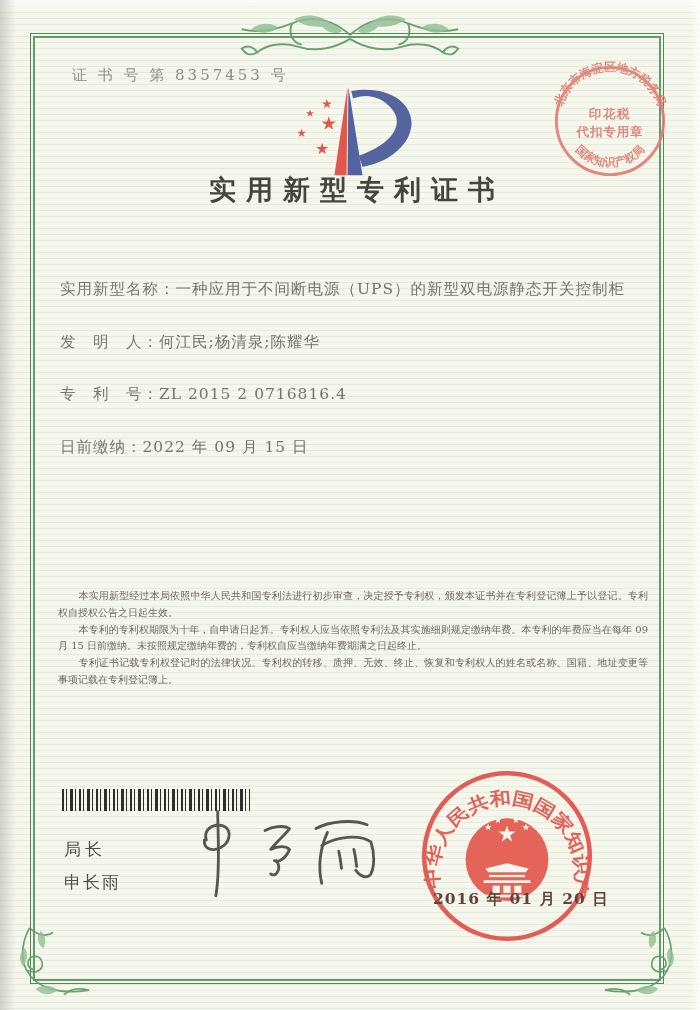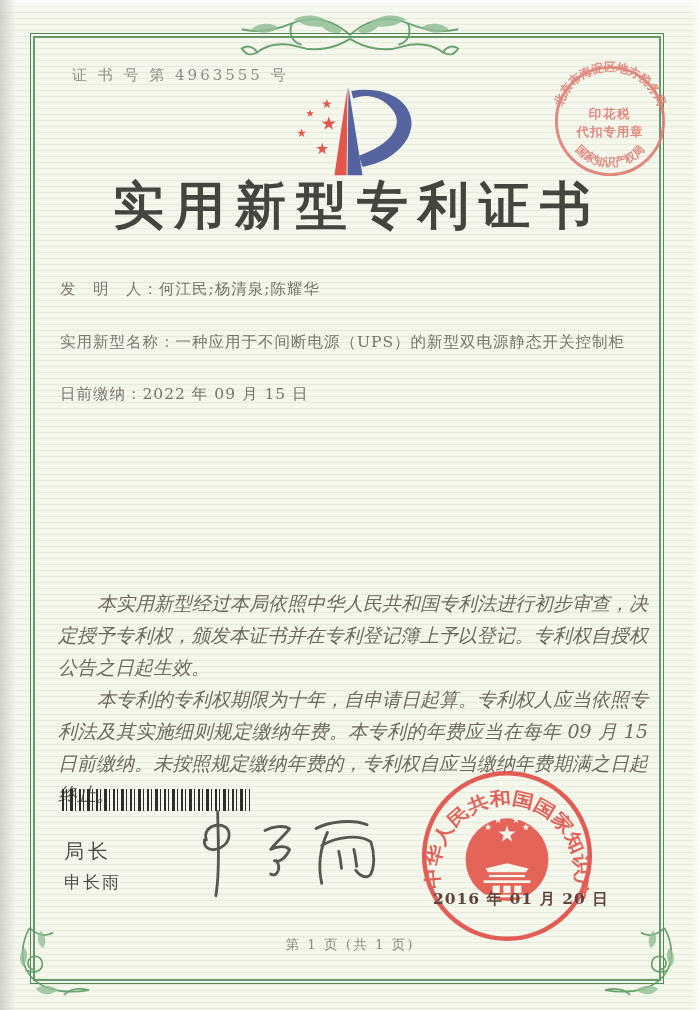--- a/index.html
+++ b/index.html
@@ -20,34 +20,34 @@
     border:1px solid #4e8a55;z-index:1;}
   .frame::before{content:'';position:absolute;inset:2px;border:2px solid rgba(78,138,85,.85);}
   .orn{position:absolute;z-index:2;}
   .orn-center{left:50%;top:6px;transform:translateX(-50%);width:236px;height:58px;}
   .orn-bl{left:14px;bottom:12px;width:78px;height:78px;transform:scale(1,-1);}
   .orn-br{right:20px;bottom:12px;width:78px;height:78px;transform:scale(-1,-1);}
   .cert-no{position:absolute;left:72px;top:66px;font-size:15px;letter-spacing:3px;color:#8f8e86;z-index:3;}
   .tax-stamp{position:absolute;left:543px;top:54px;width:134px;height:134px;opacity:.88;z-index:3;}
   .logo{position:absolute;left:280px;top:80px;width:150px;height:110px;z-index:3;}
   .title{position:absolute;left:4px;right:0;top:172px;text-align:center;
-    font-size:51px;font-weight:700;letter-spacing:10px;text-indent:10px;color:#45453f;z-index:3;}
+    font-size:27px;font-weight:700;letter-spacing:10px;text-indent:10px;color:#45453f;z-index:3;}
   .fields{position:absolute;left:60px;right:52px;top:279px;z-index:3;}
   .field-row{font-size:15.5px;color:#7b7870;letter-spacing:1px;margin-bottom:31.5px;white-space:nowrap;}
   .field-row .fvalue{color:#76736a;}
   .paras{position:absolute;left:58px;right:52px;top:588px;z-index:3;
-    font-size:19px;line-height:1.68;color:#6d695f;text-align:justify;font-style:italic;}
+    font-size:10px;line-height:1.68;color:#6d695f;text-align:justify;}
   .paras p{margin:0;text-indent:2.05em;}
   .barcode{position:absolute;left:62px;top:789px;width:188px;height:22px;z-index:3;
     background:repeating-linear-gradient(90deg,
       #2e2e2a 0 2px, transparent 2px 4px,
       #2e2e2a 4px 5px, transparent 5px 8px,
       #2e2e2a 8px 11px, transparent 11px 13px,
       #2e2e2a 13px 14px, transparent 14px 17px);}
-  .director-title{position:absolute;left:64px;top:838px;font-size:20px;color:#4f4d47;letter-spacing:4px;z-index:3;}
+  .director-title{position:absolute;left:64px;top:838px;font-size:17px;color:#4f4d47;letter-spacing:4px;z-index:3;}
   .director-name{position:absolute;left:64px;top:871px;font-size:17px;color:#4f4d47;letter-spacing:2px;z-index:3;text-align:center;}
   .signature{position:absolute;left:178px;top:804px;width:208px;height:104px;z-index:3;}
   .office-seal{position:absolute;left:417px;top:766px;width:180px;height:180px;opacity:.92;z-index:4;}
   .seal-date{position:absolute;left:433px;top:889px;font-size:15.5px;color:#5e443c;
     letter-spacing:1px;z-index:5;font-weight:600;}
   .footer{position:absolute;left:0;right:0;top:936px;text-align:center;
     font-size:13.5px;color:#8d8c80;letter-spacing:2px;z-index:3;}
   .hidden-defs{position:absolute;width:0;height:0;overflow:hidden;}
 </style>
 </head>
@@ -97,21 +97,21 @@
   <svg class="orn orn-center" viewBox="0 0 240 60">
       <use href="#center-orn"></use>
     </svg>
   <svg class="orn orn-bl" viewBox="0 0 100 100">
       <use href="#corner-orn"></use>
     </svg>
   <svg class="orn orn-br" viewBox="0 0 100 100">
       <use href="#corner-orn"></use>
     </svg>
 
-  <div class="cert-no">证 书 号 第 4963555 号</div>
+  <div class="cert-no">证 书 号 第 8357453 号</div>
 
   <svg class="tax-stamp" viewBox="0 0 160 160">
     <circle cx="80" cy="80" r="64" fill="none" stroke="#de7b71" stroke-width="3.5"></circle>
     <path id="tsTop" d="M 20,80 A 60,60 0 0 1 140,80" fill="none"></path>
     <path id="tsBot" d="M 26,80 A 54,54 0 0 0 134,80" fill="none"></path>
     <text font-size="14" fill="#dd7a70" font-weight="600">
       <textPath href="#tsTop" startOffset="50%" text-anchor="middle">北京市海淀区地方税务局</textPath>
     </text>
     <text font-size="13.5" fill="#dd7a70" font-weight="600">
       <textPath href="#tsBot" startOffset="50%" text-anchor="middle">国家知识产权局</textPath>
@@ -130,33 +130,37 @@
       <use href="#star5" transform="translate(23,53) scale(0.5)"></use>
       <use href="#star5" transform="translate(52,43) scale(0.8)"></use>
       <use href="#star5" transform="translate(45,70) scale(0.68)"></use>
     </g>
   </svg>
 
   <div class="title">实用新型专利证书</div>
 
   <div class="fields">
     <div class="field-row">
+      <span class="flabel">实用新型名称：</span><span class="fvalue">一种应用于不间断电源（UPS）的新型双电源静态开关控制柜</span>
+    </div>
+    <div class="field-row">
       <span class="flabel">发　明　人：</span><span class="fvalue">何江民;杨清泉;陈耀华</span>
     </div>
     <div class="field-row">
-      <span class="flabel">实用新型名称：</span><span class="fvalue">一种应用于不间断电源（UPS）的新型双电源静态开关控制柜</span>
+      <span class="flabel">专　利　号：</span><span class="fvalue">ZL 2015 2 0716816.4</span>
     </div>
     <div class="field-row">
       <span class="flabel">日前缴纳：</span><span class="fvalue">2022 年 09 月 15 日</span>
     </div>
   </div>
 
   <div class="paras">
     <p>本实用新型经过本局依照中华人民共和国专利法进行初步审查，决定授予专利权，颁发本证书并在专利登记簿上予以登记。专利权自授权公告之日起生效。</p>
     <p>本专利的专利权期限为十年，自申请日起算。专利权人应当依照专利法及其实施细则规定缴纳年费。本专利的年费应当在每年 09 月 15 日前缴纳。未按照规定缴纳年费的，专利权自应当缴纳年费期满之日起终止。</p>
+    <p>专利证书记载专利权登记时的法律状况。专利权的转移、质押、无效、终止、恢复和专利权人的姓名或名称、国籍、地址变更等事项记载在专利登记簿上。</p>
   </div>
 
   <div class="barcode"></div>
 
   <div class="director-title">局长</div>
   <div class="director-name">申长雨</div>
 
   <svg class="signature" viewBox="0 0 220 110">
     <g fill="none" stroke="#35352f" stroke-width="3" stroke-linecap="round" stroke-linejoin="round" opacity="0.82">
       <path d="M30,38 C24,20 56,16 54,34 C52,50 26,54 28,38"></path>
@@ -191,14 +195,13 @@
         <rect x="84" y="133" width="8" height="8"></rect>
         <rect x="96" y="133" width="8" height="8"></rect>
         <rect x="108" y="133" width="8" height="8"></rect>
         <rect x="70" y="143" width="60" height="3"></rect>
       </g>
     </g>
   </svg>
 
   <div class="seal-date">2016 年 01 月 20 日</div>
 
-  <div class="footer">第 1 页 (共 1 页)</div>
 </div>
 
 </body></html>

